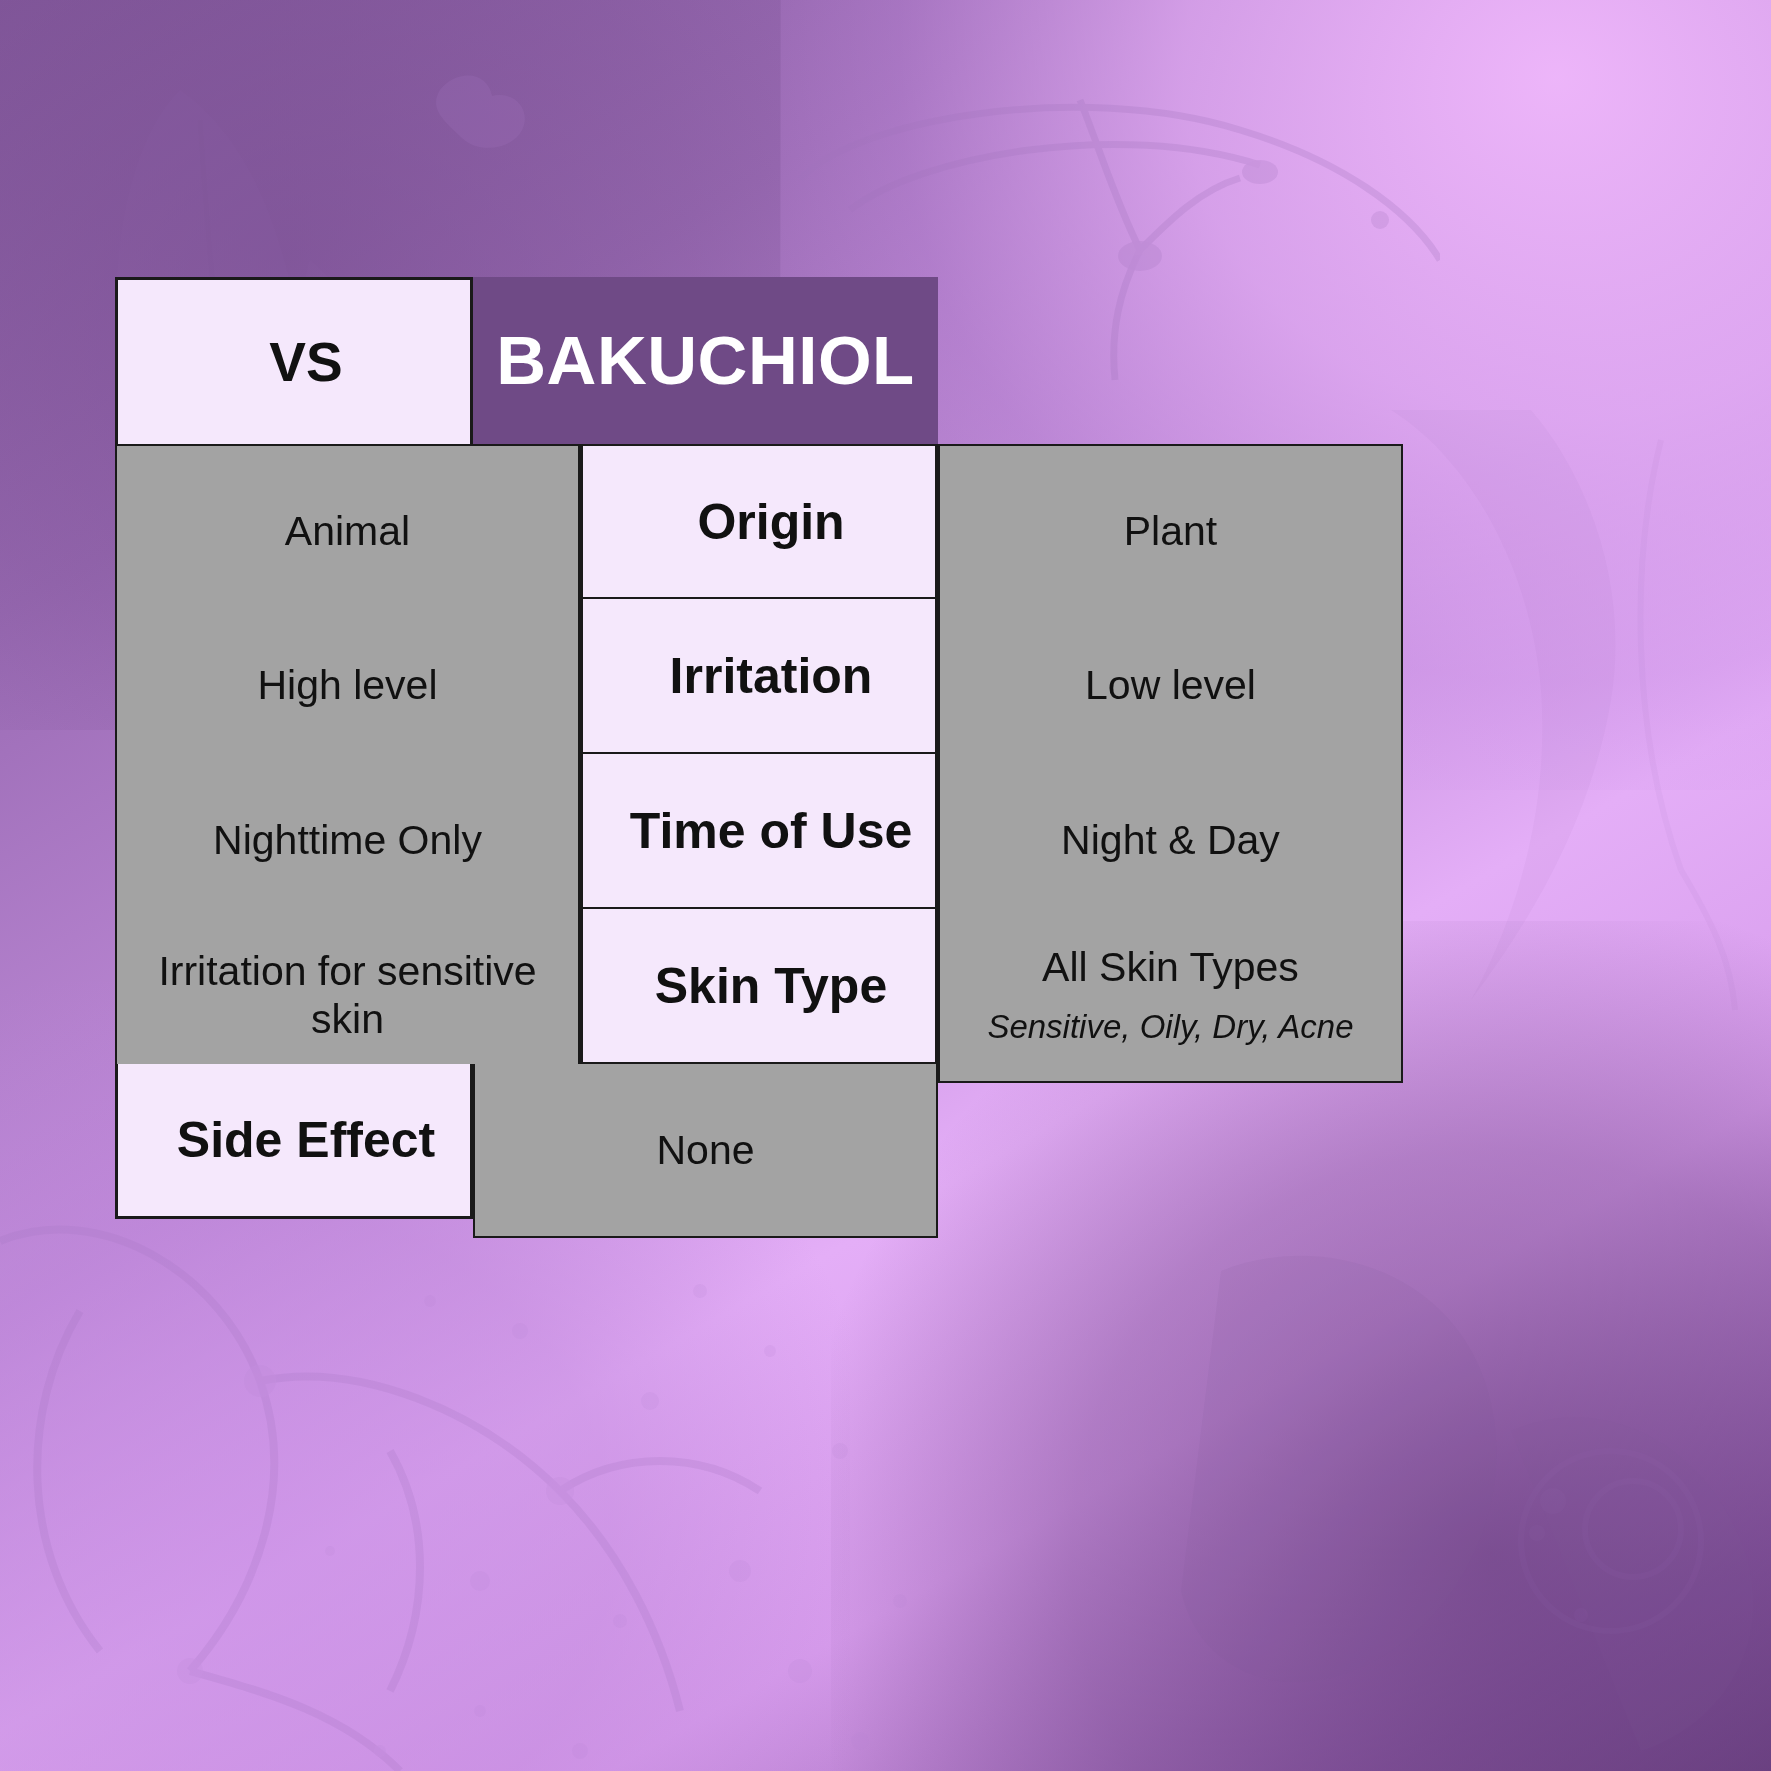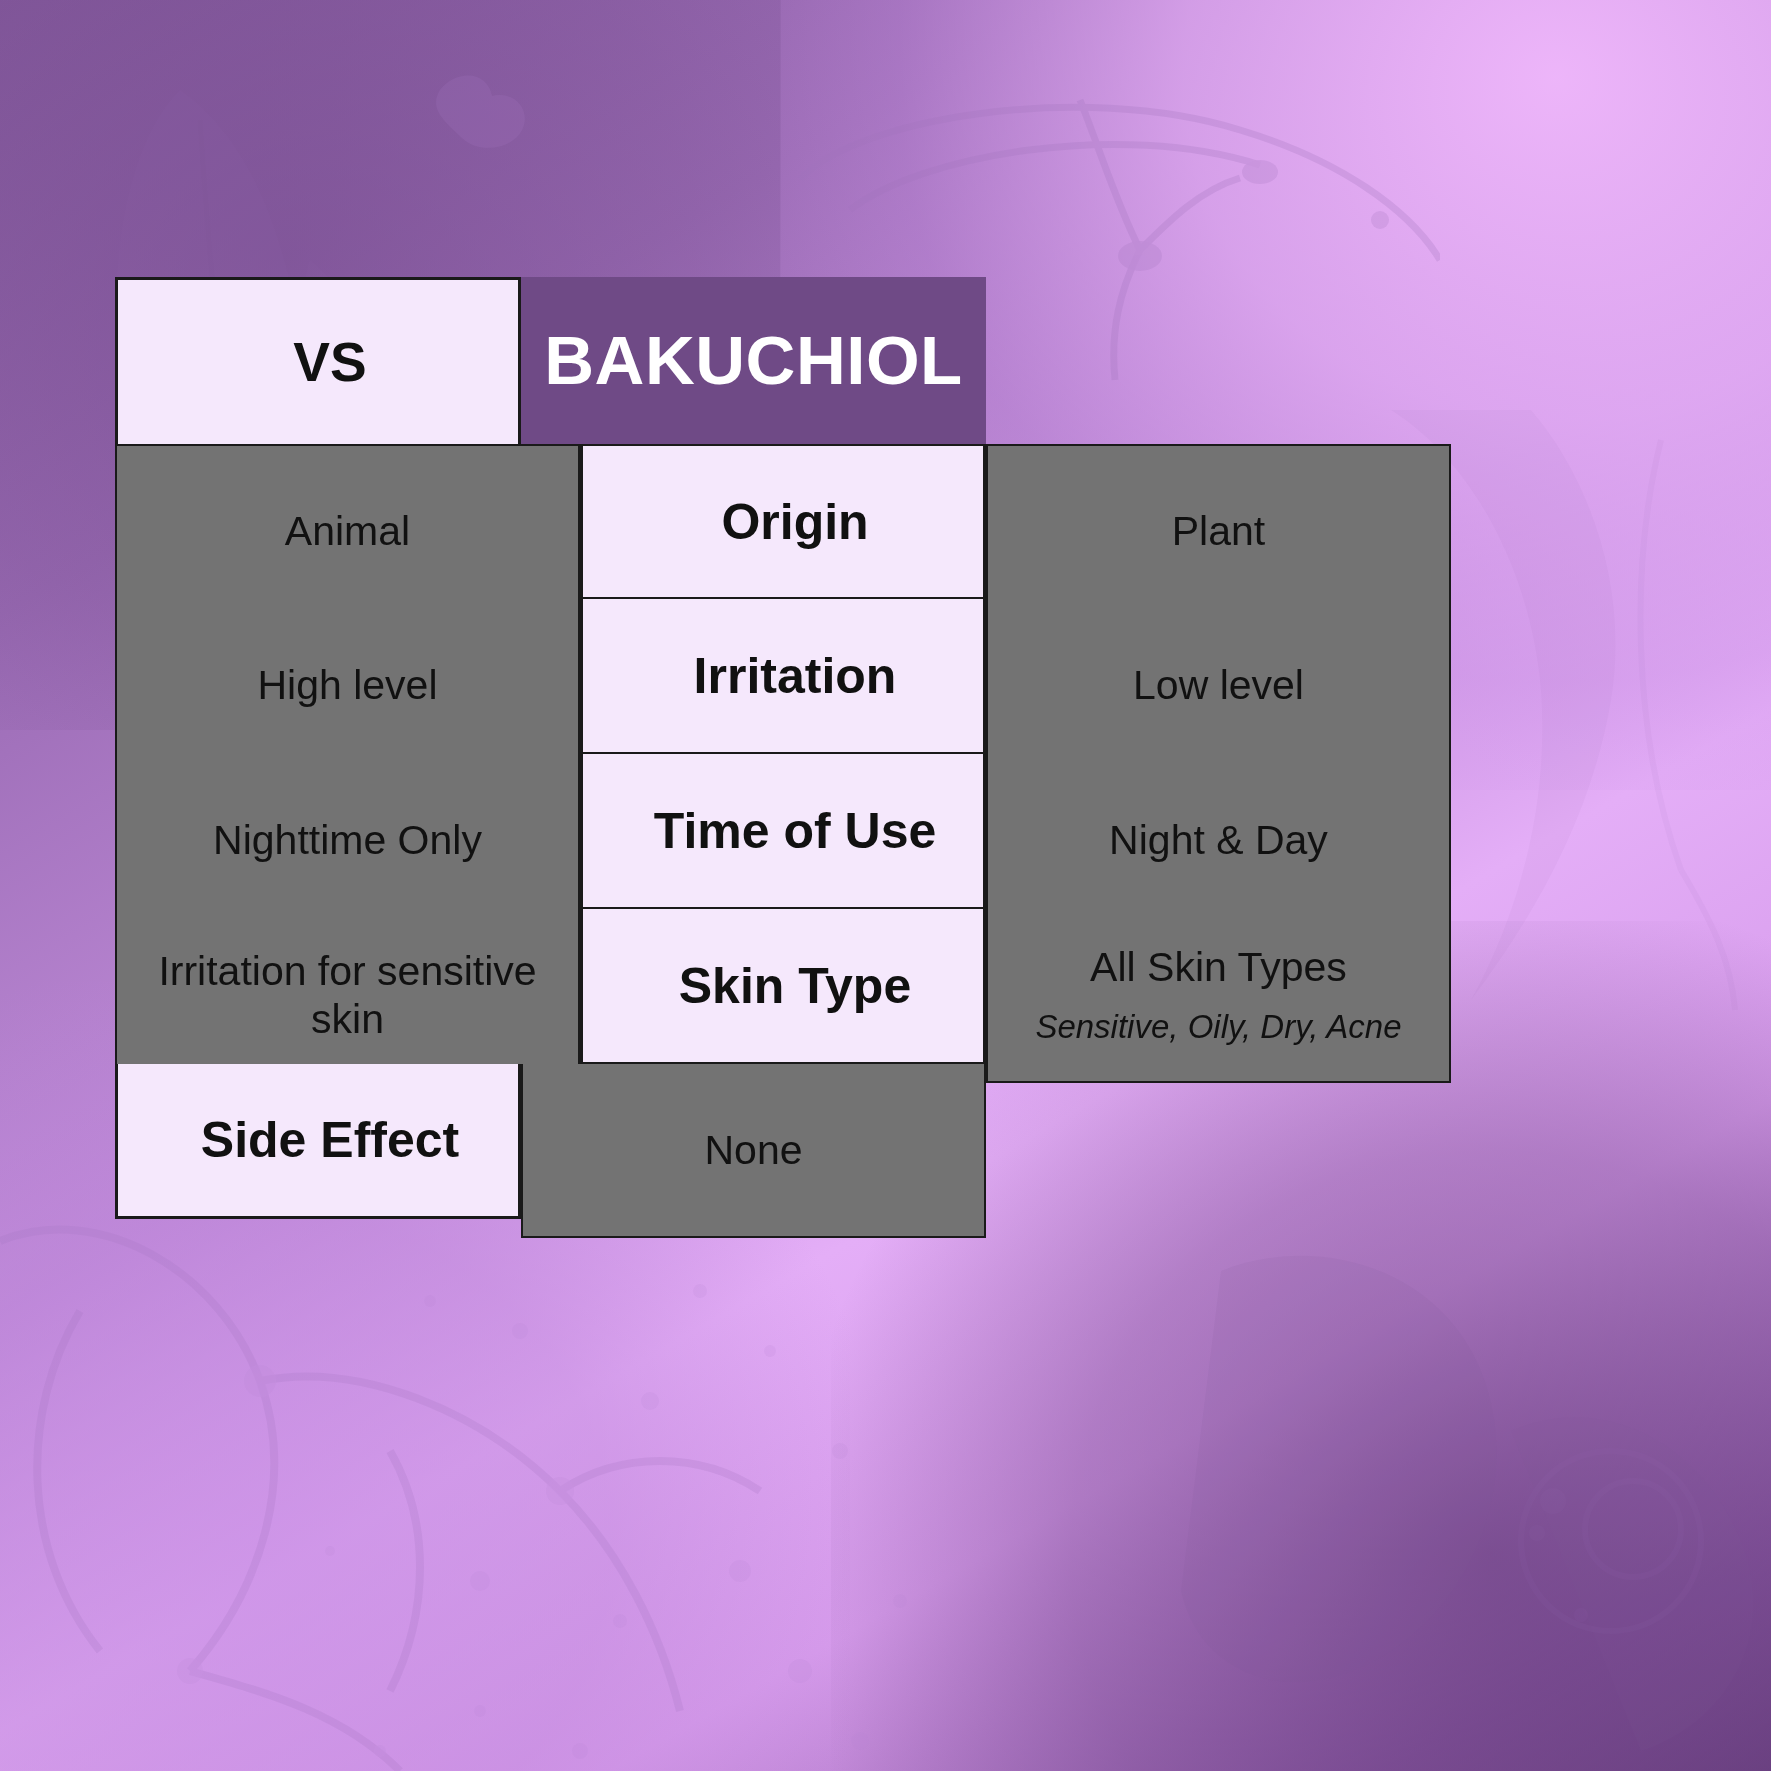--- a/index.html
+++ b/index.html
@@ -111,21 +111,21 @@
     box-sizing: border-box;
     display: flex;
     flex-direction: column;
     align-items: center;
     justify-content: center;
     text-align: center;
     color: #111111;
   }
 
   .col-left   { width: 465px; }
-  .col-center { width: 406px; padding-left: 24px; }
+  .col-center { width: 358px; padding-left: 24px; }
   .col-right  { width: 465px; }
 
   
   #header-row { height: 167px; }
   #header-row .t-cell.side {
     background: #6f4a86;
     color: #ffffff;
     font-weight: 700;
     font-size: 69px;
     letter-spacing: 0.5px;
@@ -138,21 +138,21 @@
     font-size: 55px;
     height: 167px;
     border-top: 3px solid #1a1a1a;
     border-left: 3px solid #1a1a1a;
     border-right: 3px solid #1a1a1a;
   }
 
   
   .body-row { height: 155px; }
   .body-row .t-cell.side {
-    background: #737373;
+    background: #a3a3a3;
     border: 2px solid #1a1a1a;
     height: 174px;
     font-size: 41px;
     font-weight: 400;
     line-height: 1.18;
     padding: 16px 14px;
   }
   .body-row .t-cell.center {
     background: #f5e8fc;
     border-left: 3px solid #1a1a1a;

